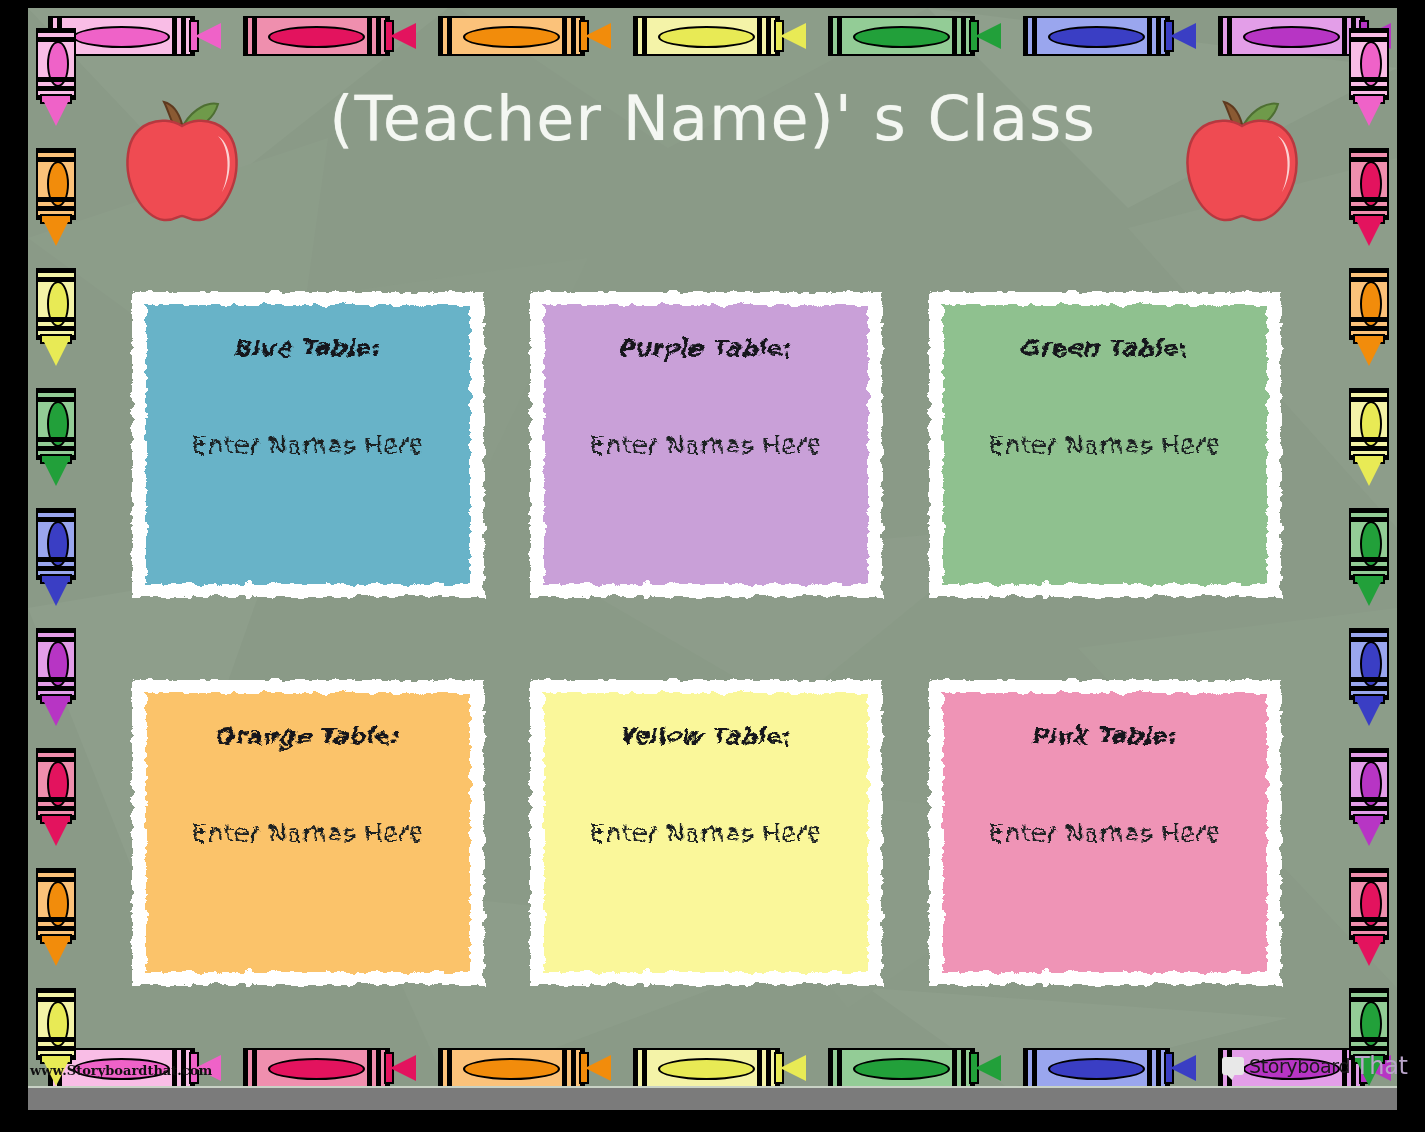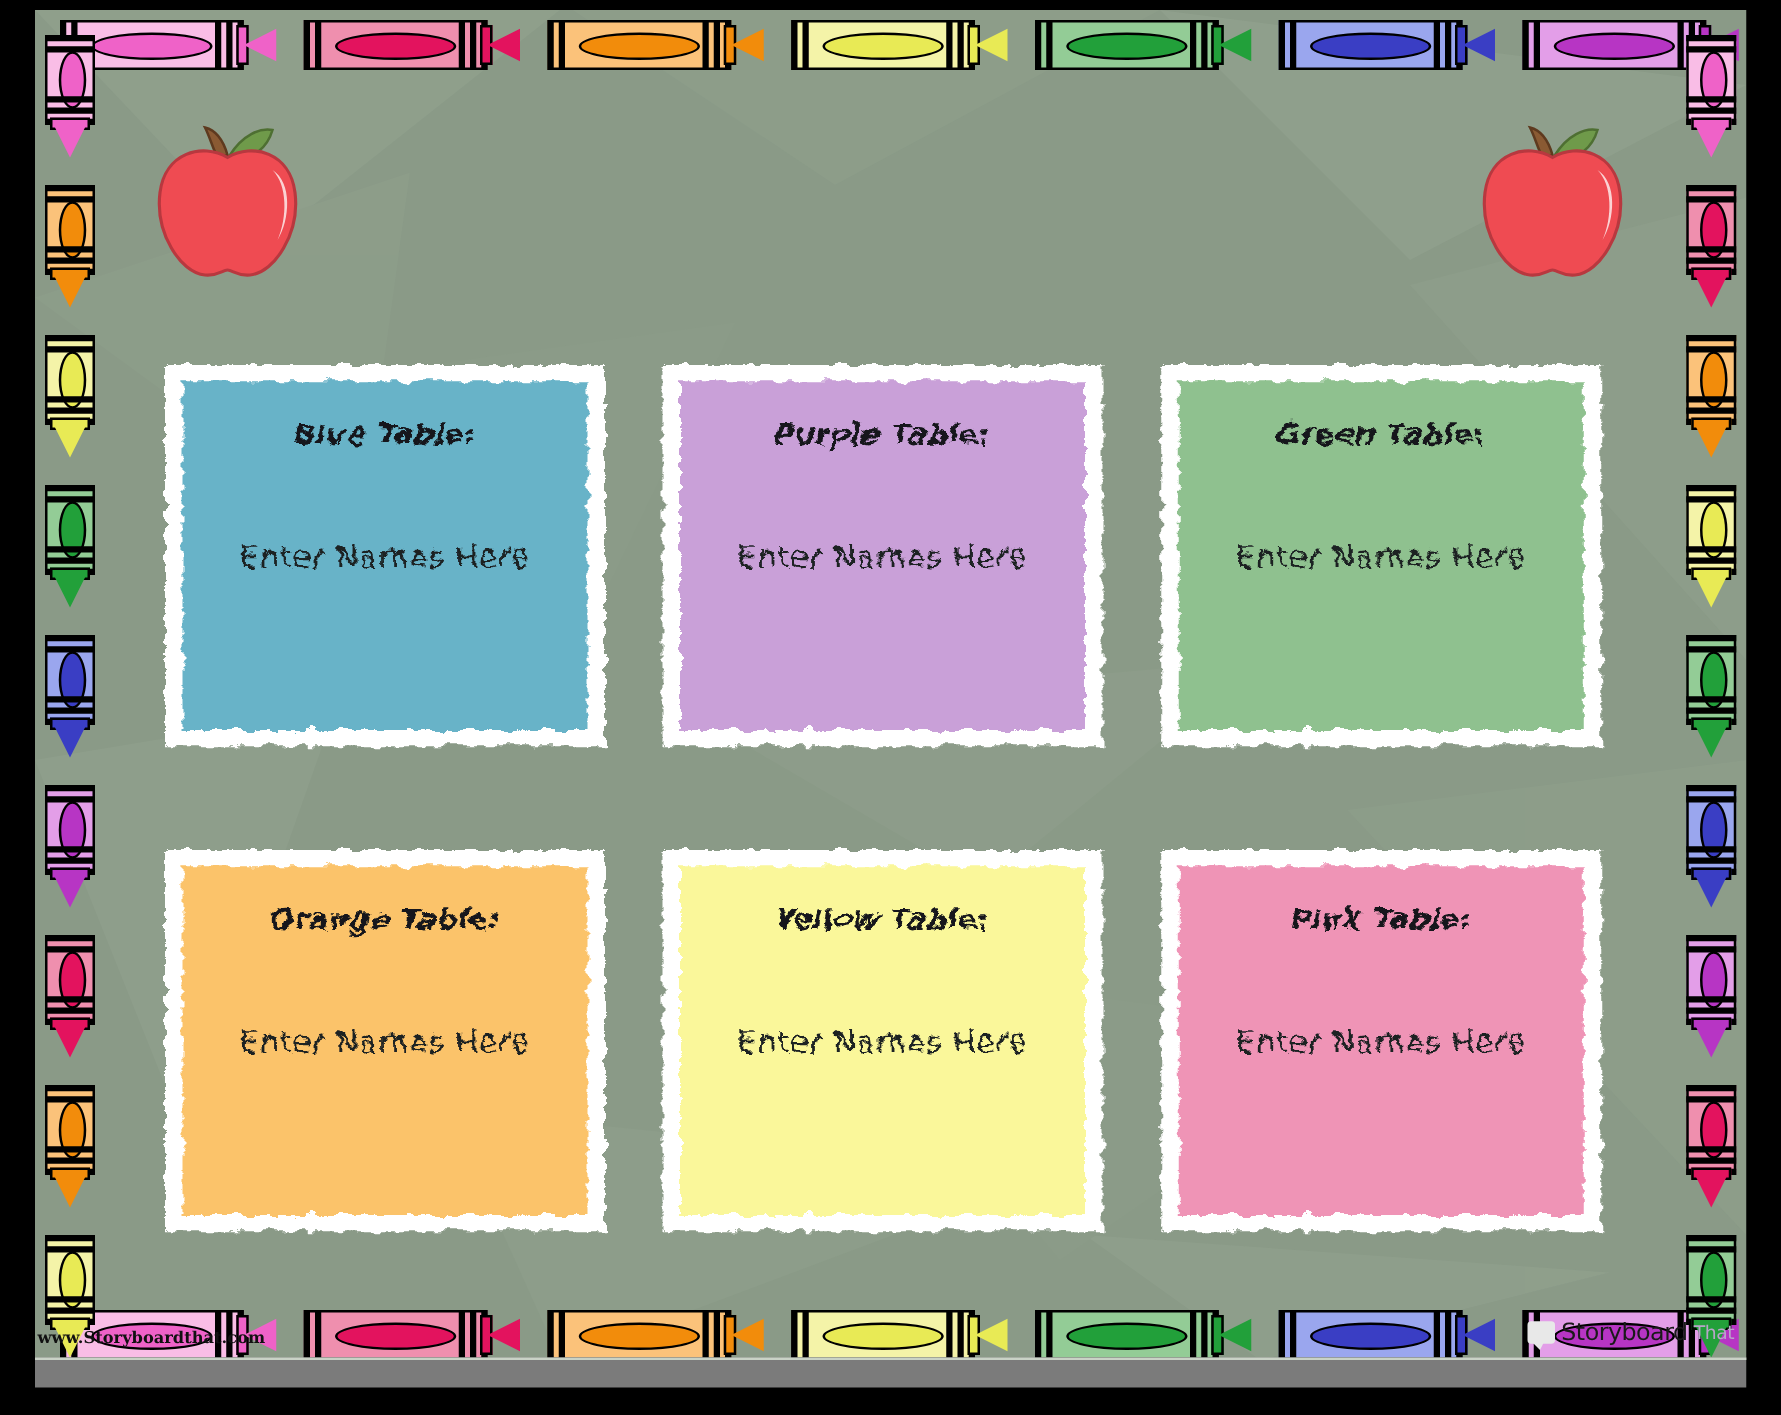--- a/index.html
+++ b/index.html
@@ -218,21 +218,21 @@
     border-top: 6px solid #e8e8e8;
   }
   .logo .word1 {
     font-family: "DejaVu Sans", sans-serif;
     font-size: 19px;
     color: #1a1a1a;
     letter-spacing: -.4px;
   }
   .logo .word2 {
     font-family: "DejaVu Sans", sans-serif;
-    font-size: 15px;
+    font-size: 24px;
     color: #b9a4c9;
     letter-spacing: -.4px;
   }
 </style>
 </head>
 <body>
 
 <svg width="0" height="0" style="position:absolute">
   <filter id="rough">
     <feTurbulence type="fractalNoise" baseFrequency="0.08 0.12" numOctaves="4" seed="7" result="n"></feTurbulence>
@@ -253,20 +253,21 @@
       <polygon points="0,600 240,560 120,900" fill="#93a390"></polygon>
       <polygon points="1050,640 1369,600 1369,980" fill="#8fa08c"></polygon>
       <polygon points="330,880 820,930 420,1080" fill="#90a08d"></polygon>
       <polygon points="840,980 1260,1010 980,1080" fill="#93a390"></polygon>
       <polygon points="200,300 560,250 430,520" fill="#8c9d89"></polygon>
       <polygon points="620,760 1080,820 820,1000" fill="#8c9d89"></polygon>
     </svg>
   </div>
 
   <div class="title">
+    <span class="line">(Teacher Name)' s Class</span>
   </div>
 
   <svg class="apple apple-left" viewBox="0 0 128 140">
     <path d="M64 36 C60 22 54 16 46 14 C50 22 52 30 56 38 Z" fill="#8a5a33" stroke="#5e3a1f" stroke-width="2"></path>
     <path d="M66 36 C76 20 90 14 100 16 C96 30 84 40 70 40 Z" fill="#6f9a4a" stroke="#4e6f32" stroke-width="2"></path>
     <path d="M64 38 C44 26 14 34 10 66 C6 98 26 130 46 132 C56 133 60 128 64 128 C68 128 72 133 82 132 C102 130 122 98 118 66 C114 34 84 26 64 38 Z" fill="#ef4b52" stroke="#b8383f" stroke-width="2.5"></path>
     <path d="M100 48 C112 60 112 86 104 104 C114 88 116 58 100 48 Z" fill="#ffffff" opacity=".75"></path>
   </svg>
   <svg class="apple apple-right" viewBox="0 0 128 140">
     <path d="M64 36 C60 22 54 16 46 14 C50 22 52 30 56 38 Z" fill="#8a5a33" stroke="#5e3a1f" stroke-width="2"></path>

